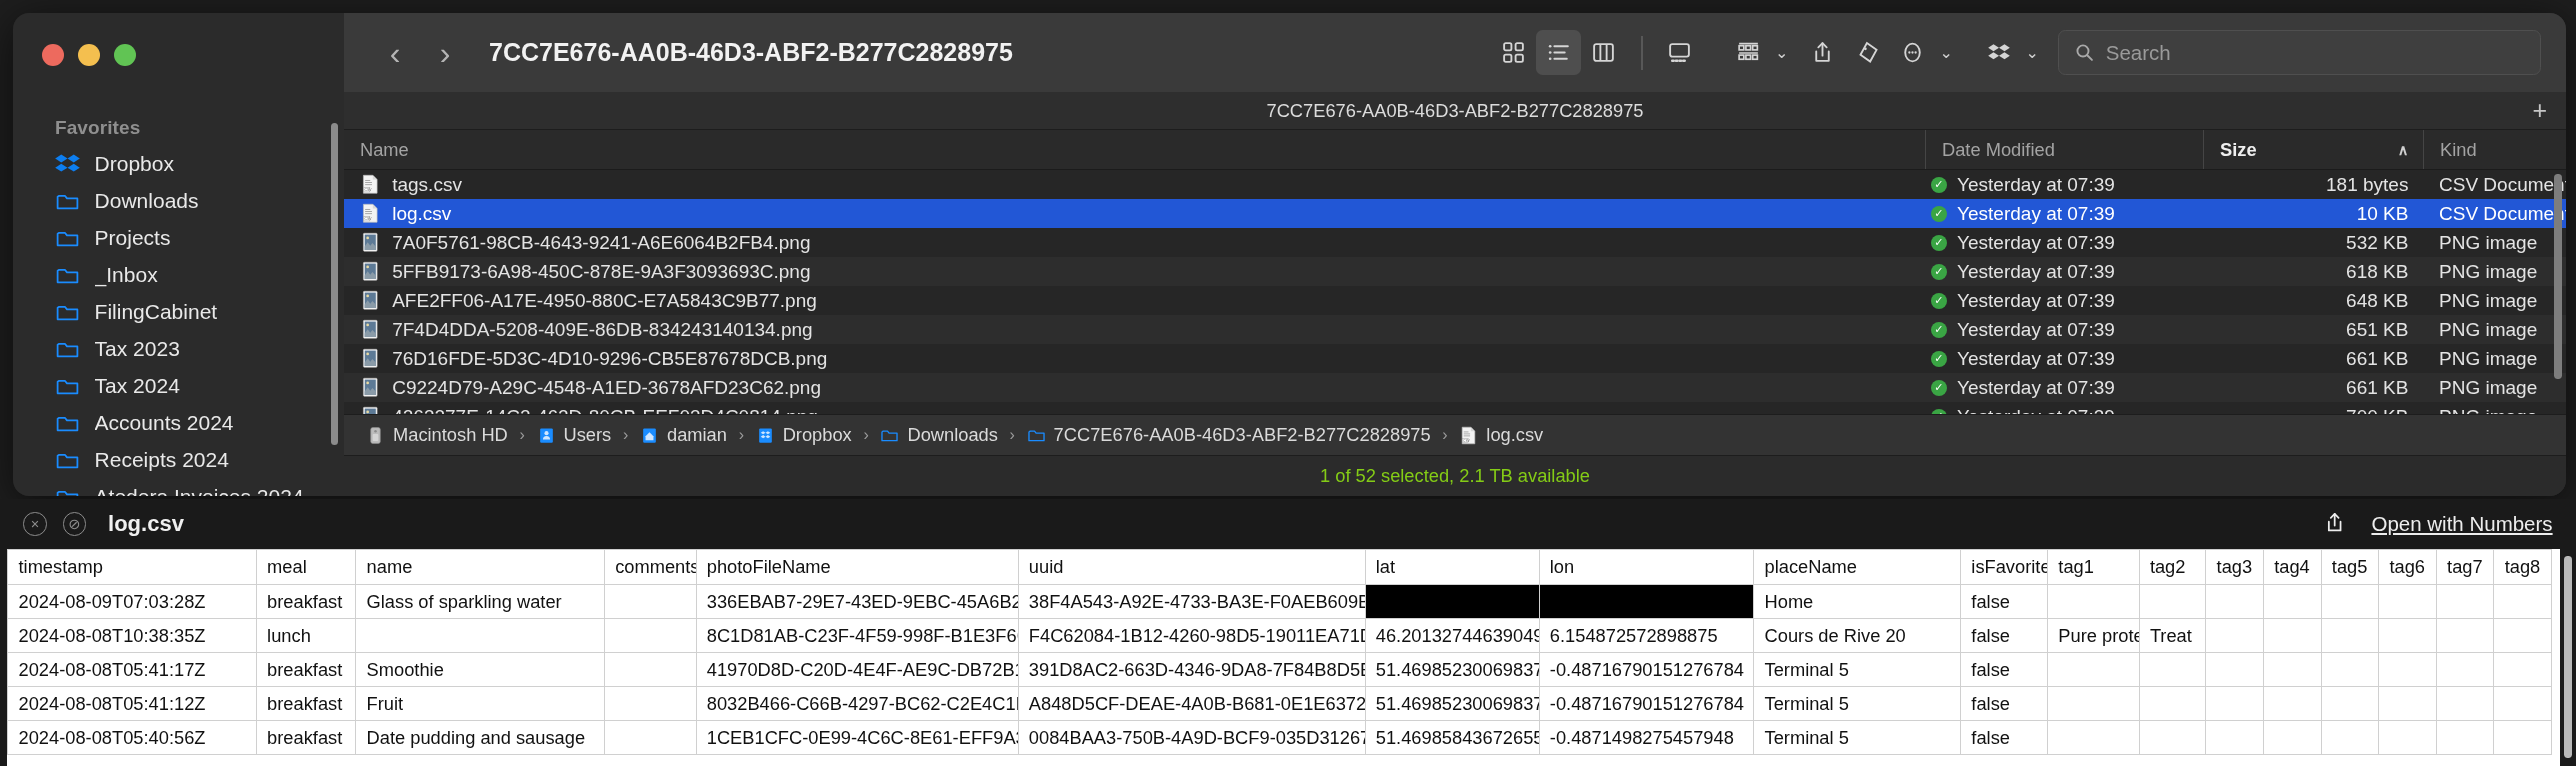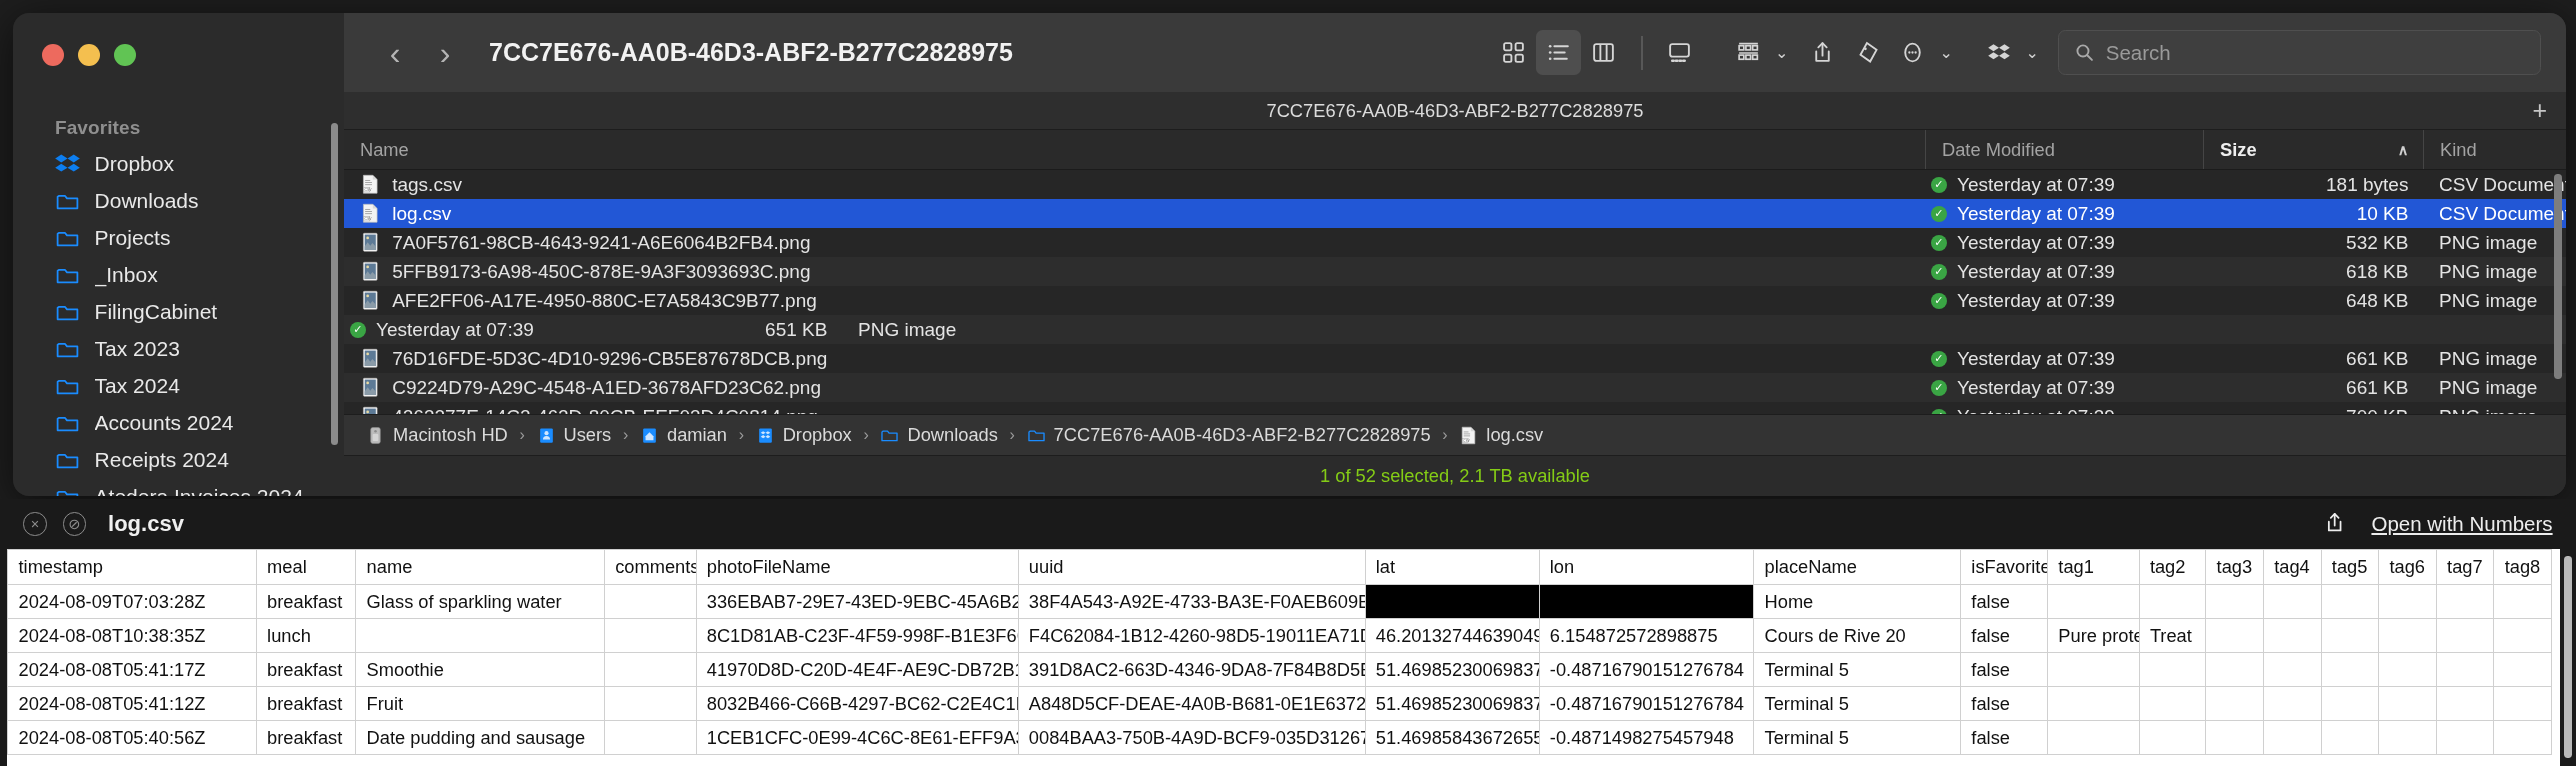--- a/index.html
+++ b/index.html
@@ -506,20 +506,29 @@
        <span>AFE2FF06-A17E-4950-880C-E7A5843C9B77.png</span>
      </div>
      <div class="fc fc-date">
        <span class="dot-sync">✓</span>
        <span>Yesterday at 07:39</span>
      </div>
      <div class="fc fc-size">648 KB</div>
      <div class="fc fc-kind">PNG image</div>
           </div>
           <div class="frow alt">
+            <div class="fc fc-name">
+       <span class="file-icon"><svg width="20.5" height="20.5" viewBox="0 0 24 24">
+                  <rect x="4" y="1.5" width="16" height="21" rx="1" fill="#fff" stroke="#b5b5b5" stroke-width="0.8"></rect>
+                  <rect x="5.5" y="3" width="13" height="18" fill="#5d7a96"></rect>
+                  <path d="M5.5 17 l3.5-5 3 4 2.5-3 4 4 v4 h-13 z" fill="#8a9ba8"></path>
+                  <circle cx="9" cy="7" r="1.6" fill="#e8d9a0"></circle>
+                </svg></span>
+       <span>7F4D4DDA-5208-409E-86DB-834243140134.png</span>
+     </div>
      <div class="fc fc-date">
        <span class="dot-sync">✓</span>
        <span>Yesterday at 07:39</span>
      </div>
      <div class="fc fc-size">651 KB</div>
      <div class="fc fc-kind">PNG image</div>
           </div>
           <div class="frow">
             <div class="fc fc-name">
        <span class="file-icon"><svg width="20.5" height="20.5" viewBox="0 0 24 24">

